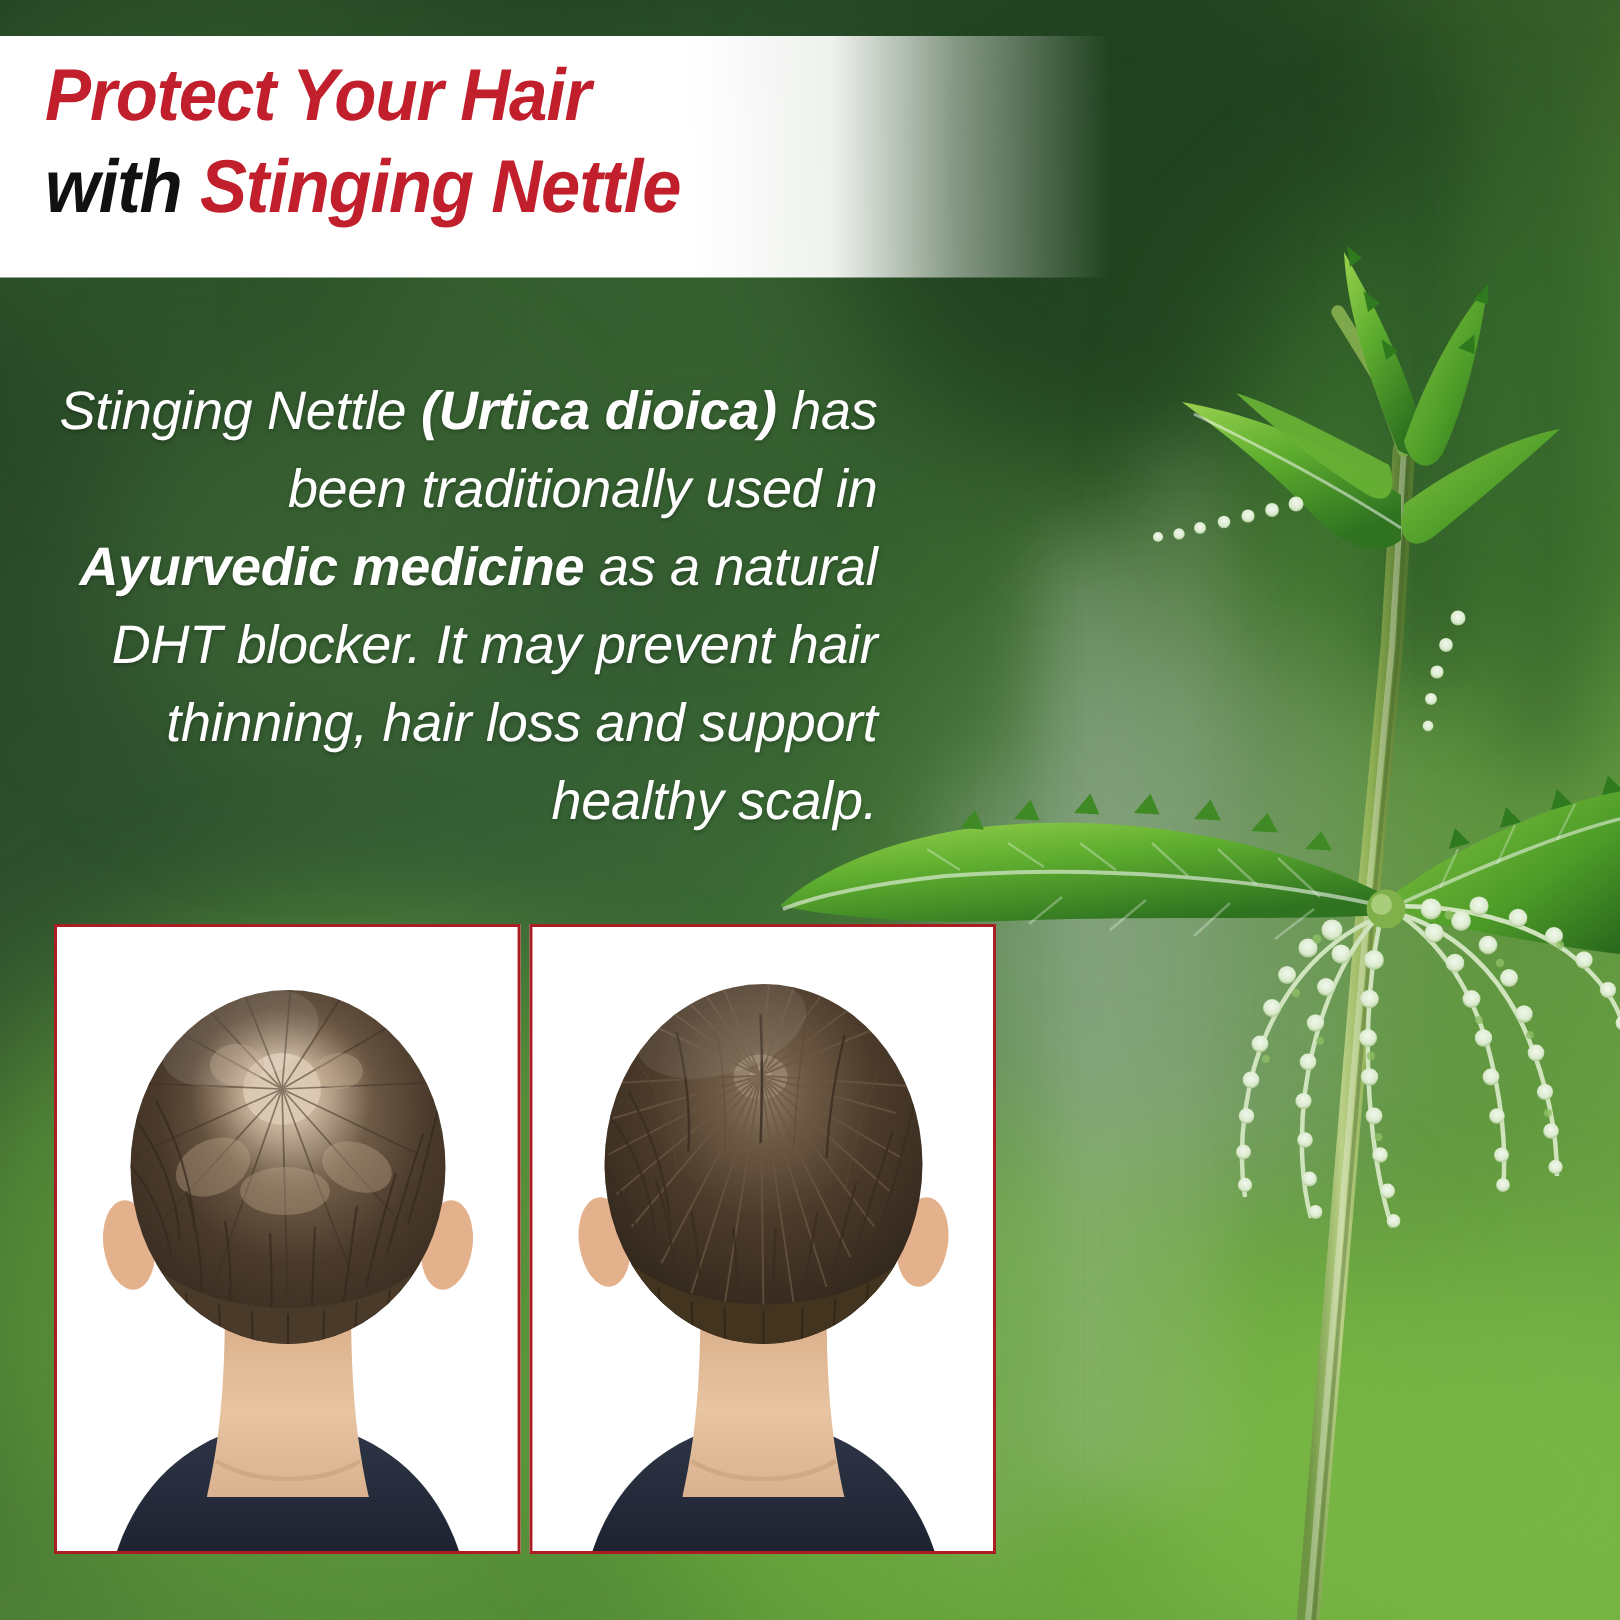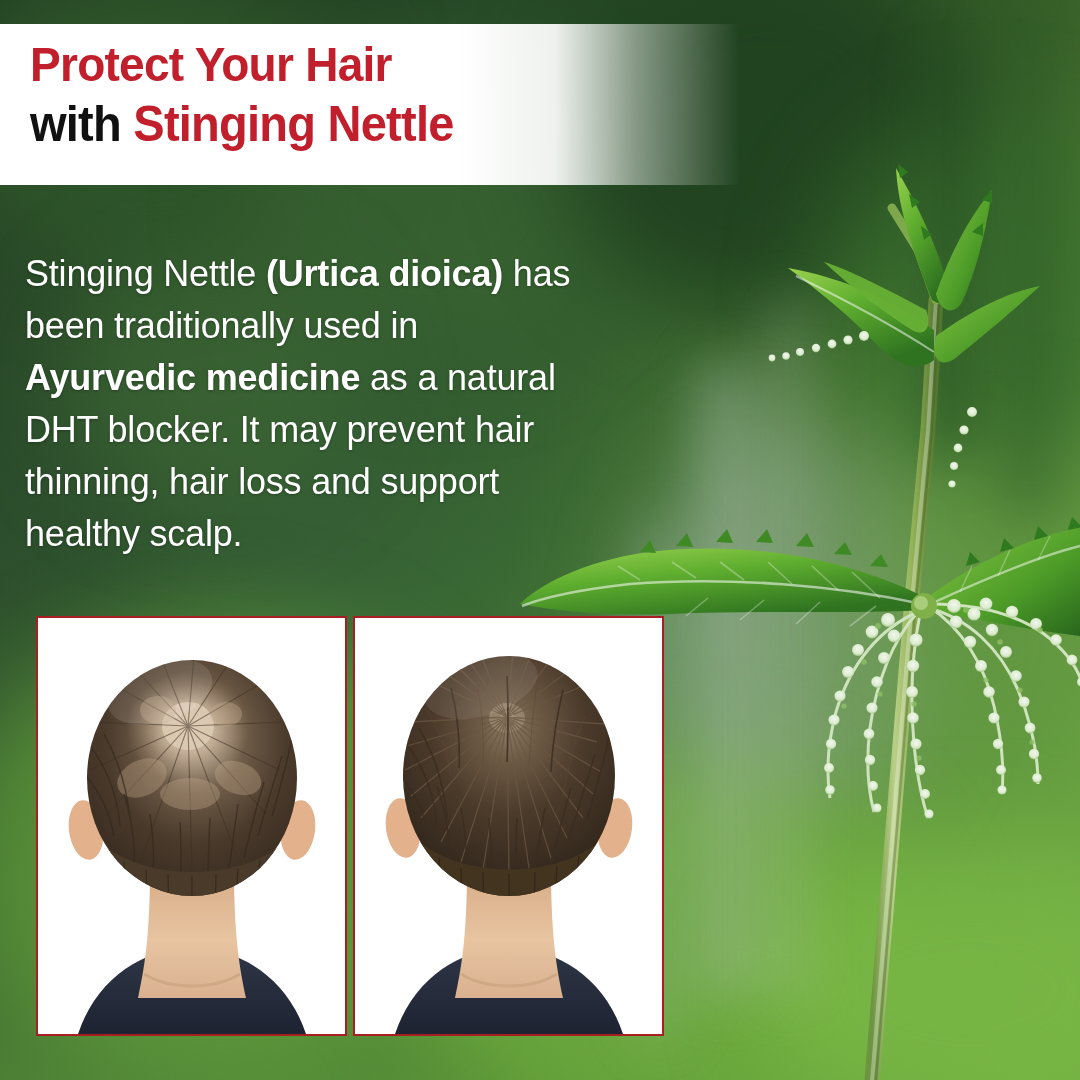--- a/index.html
+++ b/index.html
@@ -1,20 +1,21 @@
 <!DOCTYPE html>
 <html><head>
 <meta charset="utf-8">
 <style>
   html,body{margin:0;padding:0;}
   body{width:1080px;height:1080px;overflow:hidden;font-family:"Liberation Sans",sans-serif;}
 
   .canvas{
     position:relative;width:1080px;height:1080px;overflow:hidden;
     background:#3f6b3a;
+    font-style:italic;
   }
 
   
   .bg-base{
     position:absolute;inset:0;
     background:
       linear-gradient(to bottom,
         rgba(24,52,24,0.55) 0%,
         rgba(30,60,28,0.30) 28%,
         rgba(40,80,32,0.10) 52%,
@@ -73,20 +74,21 @@
 
   
   .body-copy{
     position:absolute;left:25px;top:212px;width:560px;
     color:#ffffff;
     font-family:"Liberation Sans",sans-serif;
     font-size:36px;
     line-height:52px;
     letter-spacing:-0.2px;
     text-shadow:0 1px 3px rgba(0,0,0,.28);
+    text-align:right;
   }
   .body-copy b{font-weight:bold;}
 
   
   .shots{position:absolute;left:36px;top:616px;width:634px;height:418px;}
   .shot{
     position:absolute;top:0;width:307px;height:416px;
     background:#ffffff;border:2px solid #A81E22;
     overflow:hidden;
   }

